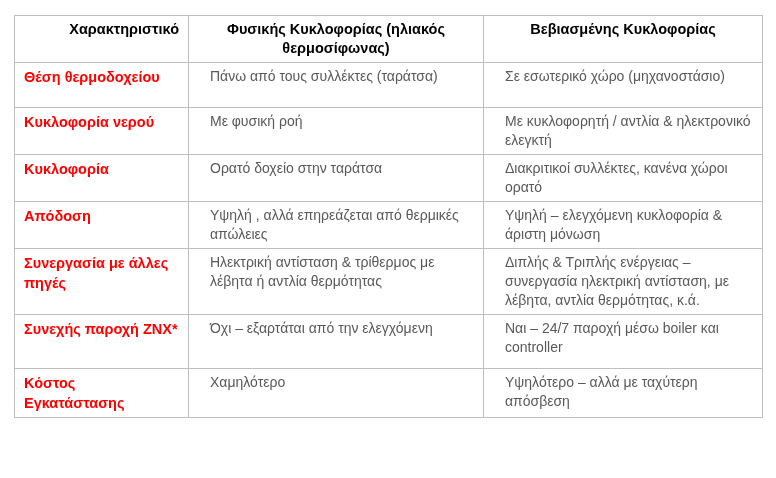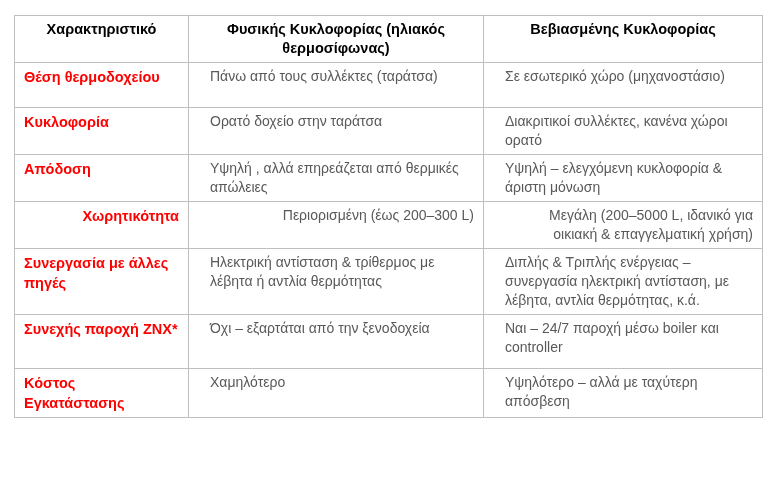--- a/index.html
+++ b/index.html
@@ -35,37 +35,37 @@
     line-height: 19px;
     overflow: hidden;
   }
   .cmp thead tr { height: 42px; }
   .cmp th {
     color: var(--header-color);
     font-weight: 600;
     font-size: 14.5px;
   }
   .cmp th.first {
-    text-align: center;
+    text-align: right;
   }
   .cmp td.label {
     color: var(--label-color);
     font-weight: 600;
     font-size: 14.5px;
     line-height: 20px;
   }
   .cmp td.val {
     color: var(--body-color);
     font-weight: 400;
     padding-left: 21px;
   }
   .cmp tbody tr:nth-child(1) { height: 45px; }
   .cmp tbody tr:nth-child(2) { height: 40px; }
   .cmp tbody tr:nth-child(3) { height: 40px; }
-  .cmp tbody tr:nth-child(4) { height: 39px; text-align: right; }
+  .cmp tbody tr:nth-child(4) { height: 39px; }
   .cmp tbody tr:nth-child(5) { height: 39px; }
   .cmp tbody tr:nth-child(6) { height: 54px; margin-left: 34px; }
   .cmp tbody tr:nth-child(7) { height: 40px; margin-left: 14px; }
   .cmp tbody tr:nth-child(8) { height: 55px; }
   .cmp tbody tr:nth-child(9) { height: 56px; }
 </style>
 </head>
 <body>
 
 <table class="cmp">
@@ -81,42 +81,42 @@
       <th>Βεβιασμένης Κυκλοφορίας</th>
     </tr>
   </thead>
   <tbody>
       <tr>
         <td class="label">Θέση θερμοδοχείου</td>
         <td class="val">Πάνω από τους συλλέκτες (ταράτσα)</td>
         <td class="val">Σε εσωτερικό χώρο (μηχανοστάσιο)</td>
       </tr>
       <tr>
+        <td class="label">Κυκλοφορία νερού</td>
+        <td class="val">Με φυσική ροή</td>
+        <td class="val">Με κυκλοφορητή / αντλία &amp; ηλεκτρονικό ελεγκτή</td>
+      </tr>
+      <tr>
         <td class="label">Κυκλοφορία</td>
         <td class="val">Ορατό δοχείο στην ταράτσα</td>
         <td class="val">Διακριτικοί συλλέκτες, κανένα χώροι ορατό</td>
       </tr>
       <tr>
         <td class="label">Απόδοση</td>
         <td class="val">Υψηλή , αλλά επηρεάζεται από θερμικές απώλειες</td>
         <td class="val">Υψηλή – ελεγχόμενη κυκλοφορία &amp; άριστη μόνωση</td>
       </tr>
       <tr>
-        <td class="label">Χωρητικότητα</td>
-        <td class="val">Περιορισμένη (έως 200–300 L)</td>
-        <td class="val">Μεγάλη (200–5000 L, ιδανικό για οικιακή &amp; επαγγελματική χρήση)</td>
-      </tr>
-      <tr>
         <td class="label">Συνεργασία με άλλες πηγές</td>
         <td class="val">Ηλεκτρική αντίσταση &amp;  τρίθερμος με λέβητα ή αντλία θερμότητας</td>
         <td class="val">Διπλής &amp; Τριπλής ενέργειας – συνεργασία ηλεκτρική αντίσταση, με λέβητα, αντλία θερμότητας, κ.ά.</td>
       </tr>
       <tr>
         <td class="label">Συνεχής παροχή ΖΝΧ*</td>
-        <td class="val">Όχι – εξαρτάται από την ξενοδοχεία</td>
+        <td class="val">Όχι – εξαρτάται από την ελεγχόμενη</td>
         <td class="val">Ναι – 24/7 παροχή μέσω boiler και controller</td>
       </tr>
       <tr>
         <td class="label">Κόστος Εγκατάστασης</td>
         <td class="val">Χαμηλότερο</td>
         <td class="val">Υψηλότερο – αλλά με ταχύτερη απόσβεση</td>
       </tr>
     </tbody>
 </table>
 

